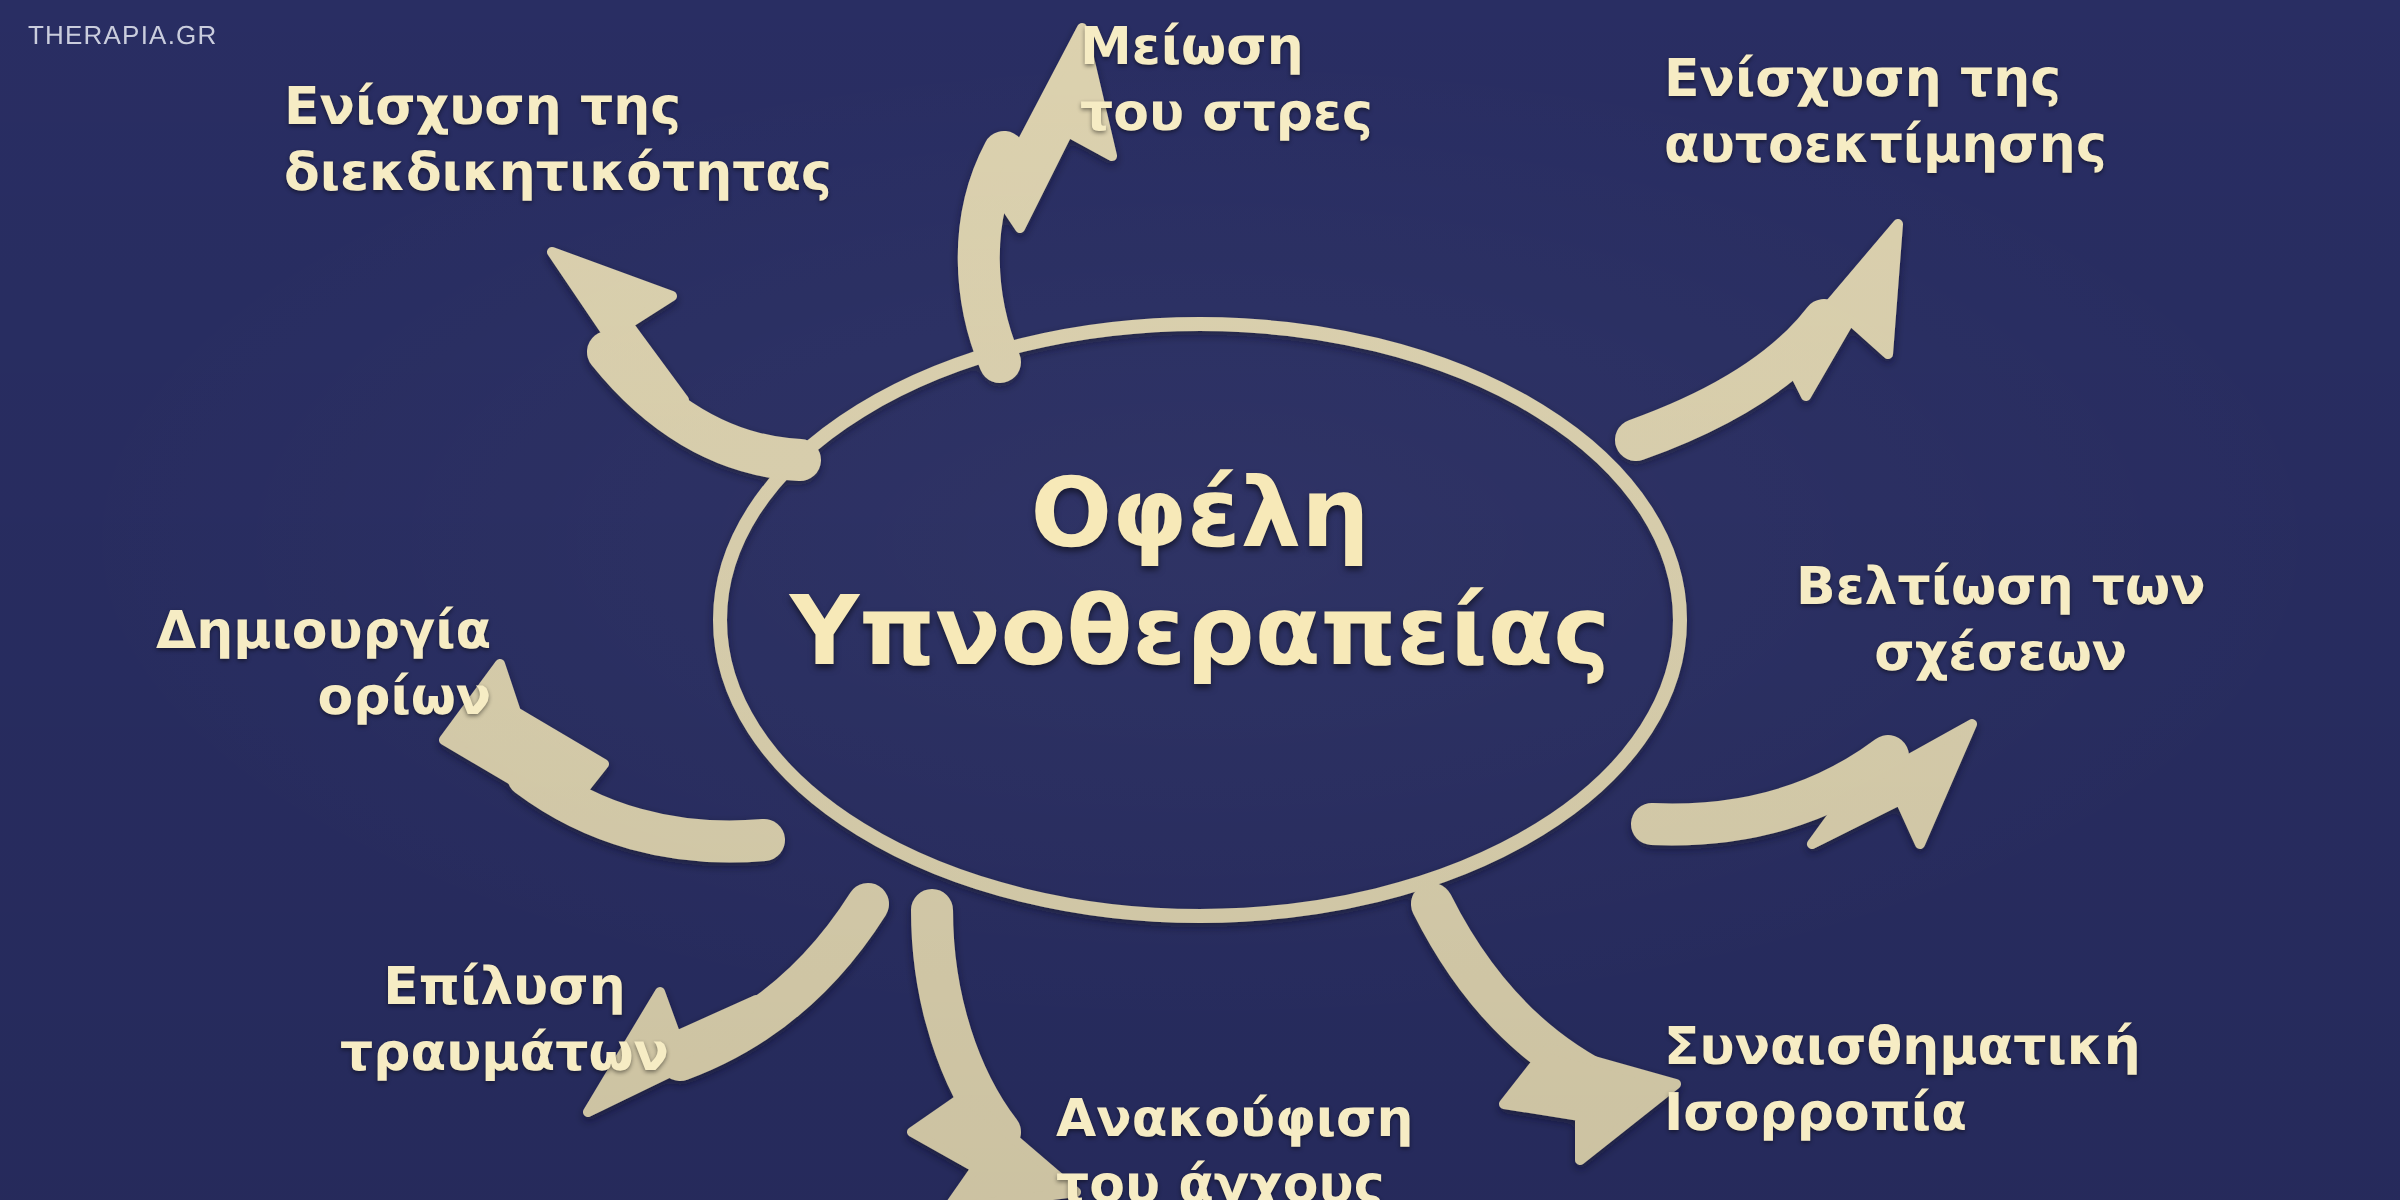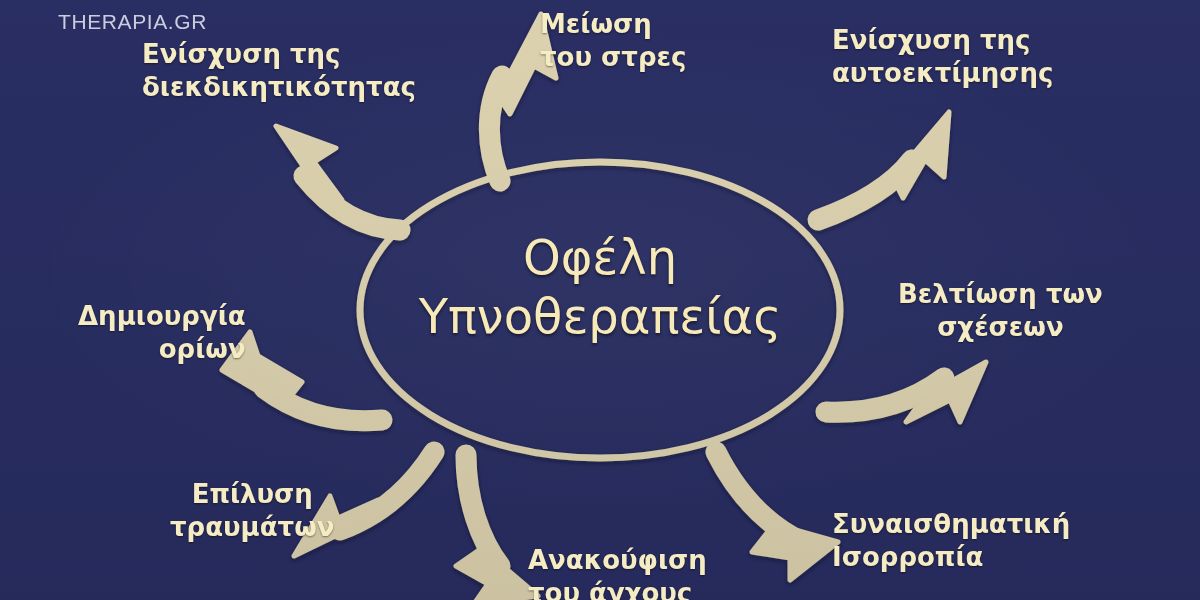--- a/index.html
+++ b/index.html
@@ -30,28 +30,27 @@
     position: absolute;
     left: 0;
     top: 0;
     width: 1200px;
     height: 600px;
   }
   .watermark {
     position: absolute;
     left: 14px;
     top: 10px;
-    font-size: 21px;
+    font-size: 13px;
     letter-spacing: 0.6px;
     color: #d8dbe8;
     font-family: "Liberation Sans", sans-serif;
     opacity: 0.92;
     z-index: 6;
     white-space: nowrap;
-    margin-left: 44px;
   }
   .node-label {
     position: absolute;
     z-index: 5;
     color: #f6ecc4;
     font-family: "DejaVu Sans", sans-serif;
     font-weight: 700;
     font-size: 26px;
     line-height: 1.28;
     text-shadow: 0 1px 2px rgba(0,0,0,0.45);
@@ -59,21 +58,21 @@
   }
   .center-label {
     position: absolute;
     z-index: 5;
     left: 330px;
     top: 228px;
     width: 540px;
     text-align: center;
     color: #f7e9b8;
     font-family: "DejaVu Sans", sans-serif;
-    font-weight: 400;
+    font-weight: 700;
     font-size: 48px;
     line-height: 1.22;
     text-shadow: 0 2px 3px rgba(0,0,0,0.5);
     white-space: pre-line;
   }
 
   
   #label-n0 { left: 540px;  top: 8px;   text-align: left;  }
   #label-n1 { left: 832px;  top: 24px;  text-align: left;  }
   #label-n2 { left: 898px;  top: 278px; text-align: center; }

